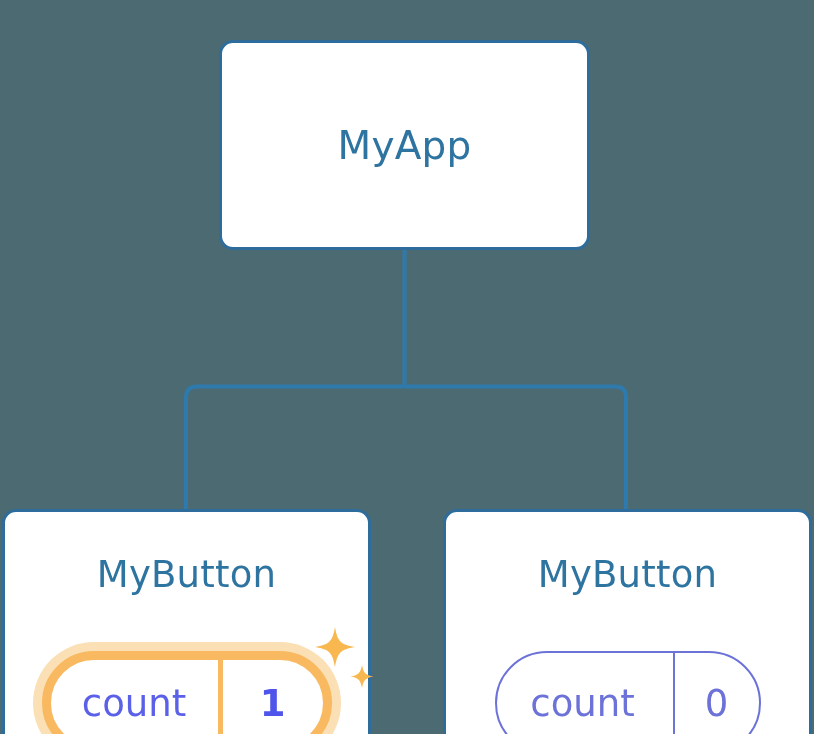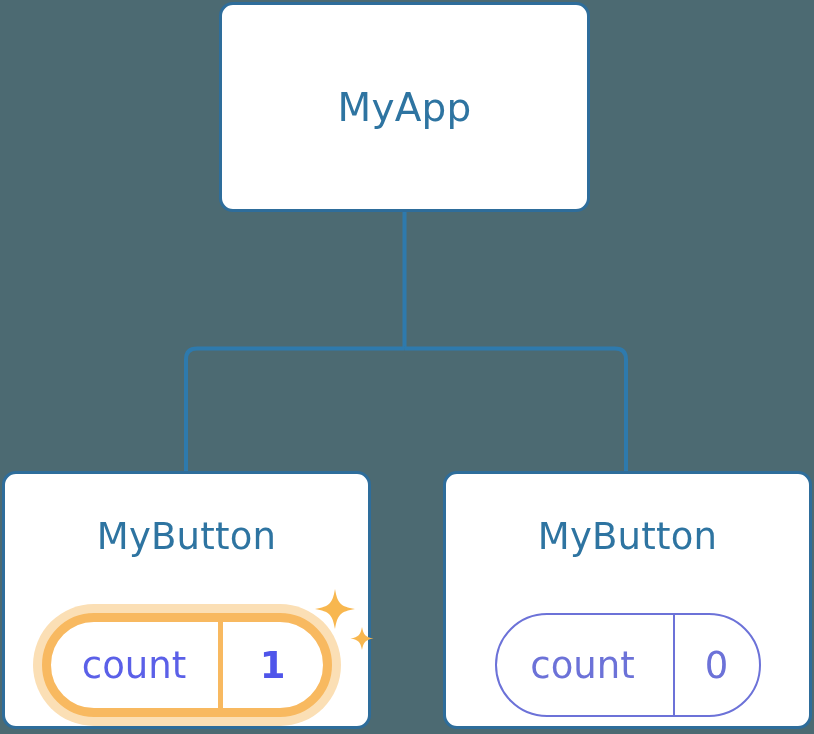--- a/index.html
+++ b/index.html
@@ -13,20 +13,21 @@
     background: #4c6a72;
     font-family: "DejaVu Sans", "Liberation Sans", sans-serif;
     overflow: hidden;
     position: relative;
   }
 
   #canvas {
     position: relative;
     width: 814px;
     height: 576px;
+    margin-top: 38px;
   }
 
   
   #connectors {
     position: absolute;
     left: 0;
     top: 0;
     width: 814px;
     height: 734px;
     z-index: 1;

